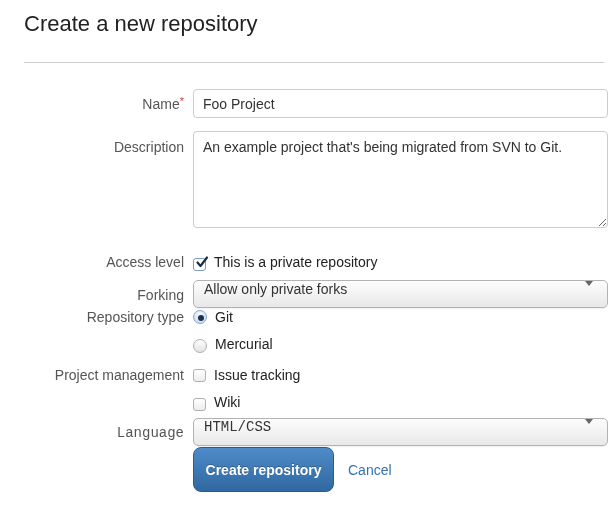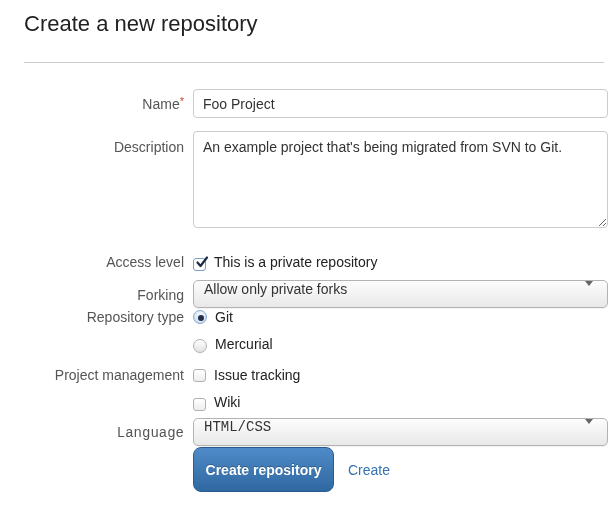--- a/index.html
+++ b/index.html
@@ -280,18 +280,18 @@
           <span class="select-text">HTML/CSS</span>
           <span class="caret"></span>
         </div>
       </div>
     </div>
 
     <div class="row">
       <div class="row-label"></div>
       <div class="row-field buttons">
         <button class="submit-btn" type="button">Create repository</button>
-        <a class="cancel-link">Create</a>
+        <a class="cancel-link">Cancel</a>
       </div>
     </div>
 
   </form>
 </div>
 
 </body></html>

